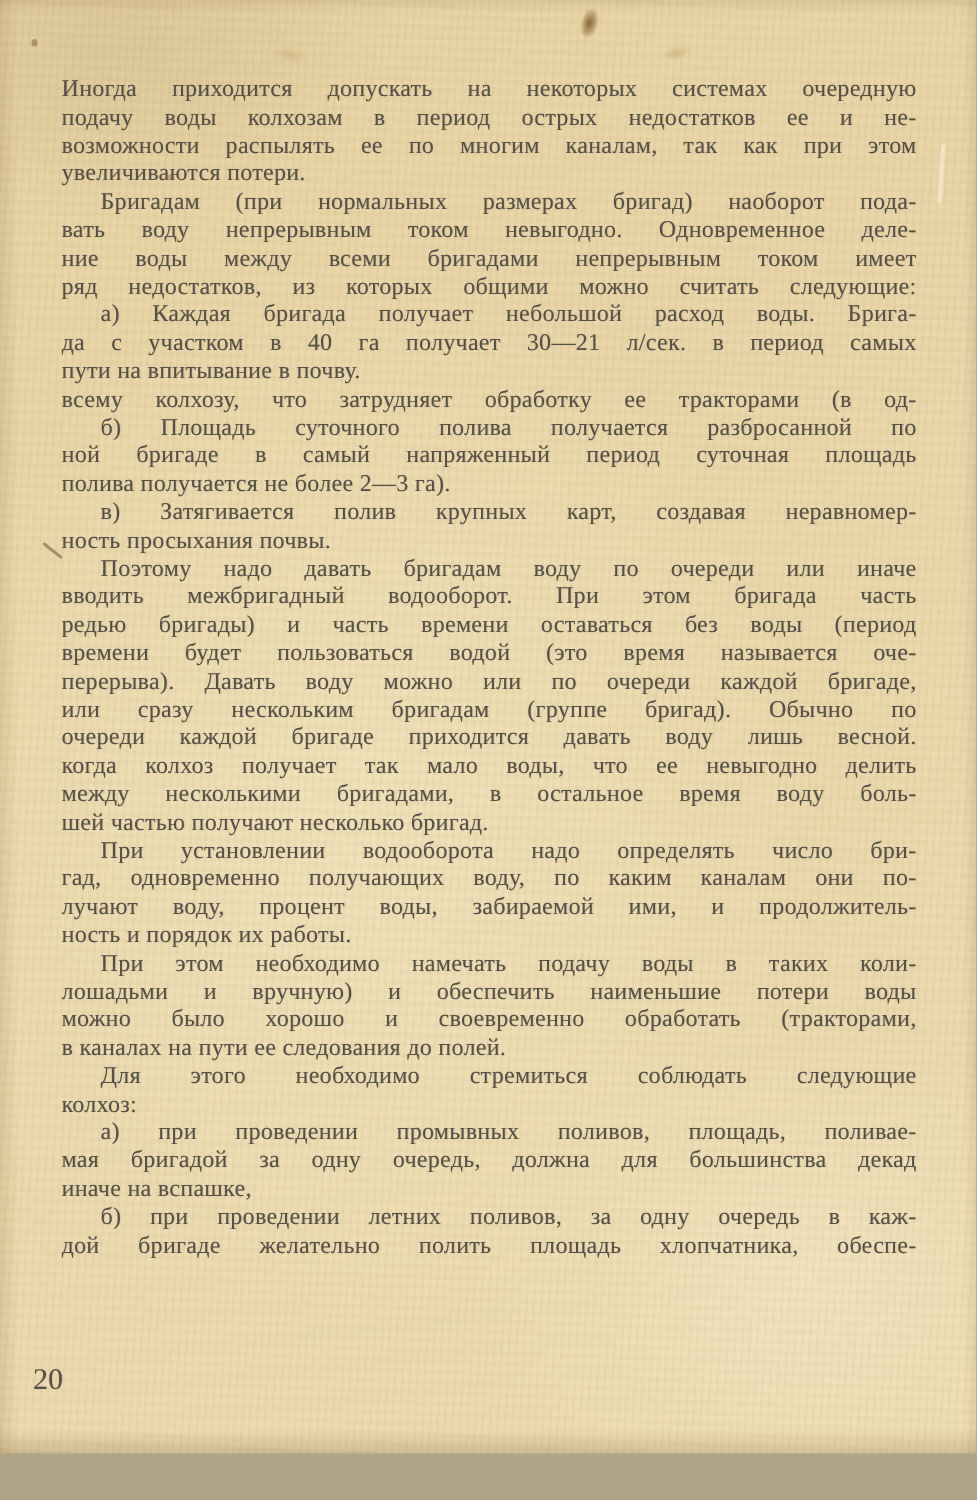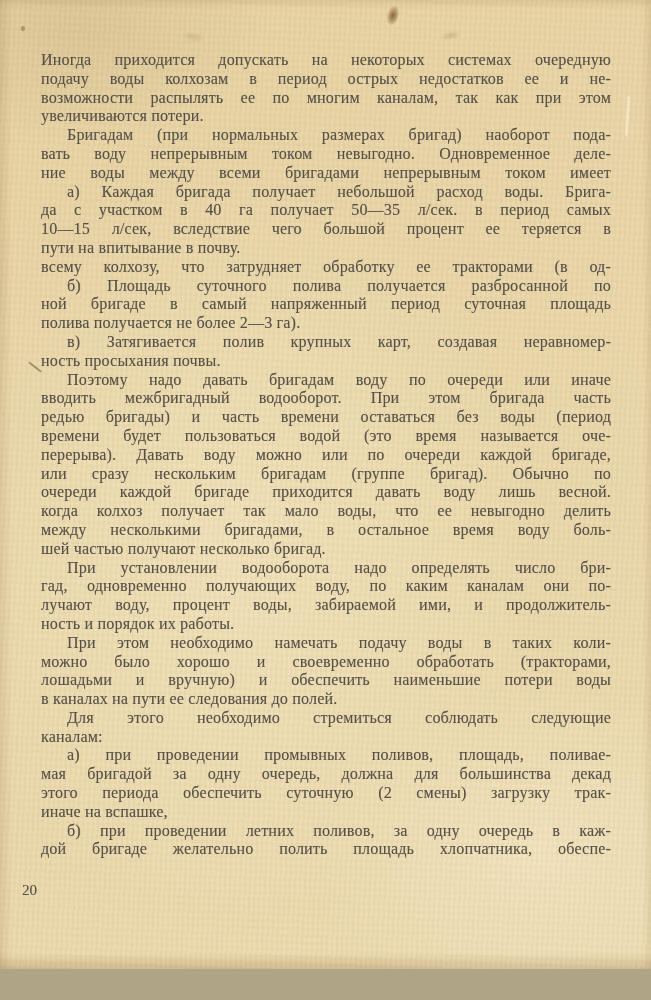--- a/index.html
+++ b/index.html
@@ -25,21 +25,21 @@
   .textblock{position:absolute;left:41px;top:51px;width:570px;}
   .line{
     font-size:16px;line-height:18.8px;height:18.8px;overflow:hidden;
     color:#565148;letter-spacing:0.2px;
     text-align:justify;text-align-last:justify;
     text-shadow:0.3px 0.3px 0.6px rgba(95,88,78,0.35);
   }
   .line.final{text-align-last:left;}
   .line.indent{text-indent:26px;}
   .pagenum{
-    position:absolute;left:22px;top:881px;font-size:15px;line-height:18.8px;
+    position:absolute;left:22px;top:911px;font-size:20px;line-height:18.8px;
     color:#565148;text-shadow:0.3px 0.3px 0.6px rgba(95,88,78,0.35);
   }
   .mark{position:absolute;pointer-events:none;}
   .stain-main{left:387px;top:5px;width:12px;height:21px;border-radius:50%;
     background:radial-gradient(closest-side, rgba(122,84,35,0.85), rgba(122,84,35,0.35) 65%, rgba(122,84,35,0) 100%);
     transform:rotate(14deg);}
   .stain-smudge-right{left:440px;top:31px;width:22px;height:9px;border-radius:50%;
     background:radial-gradient(closest-side, rgba(155,118,60,0.28), rgba(155,118,60,0) 100%);transform:rotate(-12deg);}
   .stain-smudge-left{left:182px;top:32px;width:24px;height:10px;border-radius:50%;
     background:radial-gradient(closest-side, rgba(155,118,60,0.22), rgba(155,118,60,0) 100%);transform:rotate(8deg);}
@@ -65,23 +65,23 @@
   <div class="mark scratch-b"></div>
 
   <main class="textblock" id="textblock">
       <div class="line">Иногда приходится допускать на некоторых системах очередную</div>
       <div class="line">подачу воды колхозам в период острых недостатков ее и не-</div>
       <div class="line">возможности распылять ее по многим каналам, так как при этом</div>
       <div class="line final">увеличиваются потери.</div>
       <div class="line indent">Бригадам (при нормальных размерах бригад) наоборот пода-</div>
       <div class="line">вать воду непрерывным током невыгодно. Одновременное деле-</div>
       <div class="line">ние воды между всеми бригадами непрерывным током имеет</div>
+      <div class="line">ряд недостатков, из которых общими можно считать следующие:</div>
       <div class="line indent">а) Каждая бригада получает небольшой расход воды. Брига-</div>
-      <div class="line">да с участком в 40 га получает 50—35 л/сек. в период самых</div>
-      <div class="line">10—15 л/сек, вследствие чего большой процент ее теряется в</div>
+      <div class="line">да с участком в 40 га получает 30—21 л/сек. в период самых</div>
       <div class="line final">пути на впитывание в почву.</div>
       <div class="line">всему колхозу, что затрудняет обработку ее тракторами (в од-</div>
       <div class="line indent">б) Площадь суточного полива получается разбросанной по</div>
       <div class="line">ной бригаде в самый напряженный период суточная площадь</div>
       <div class="line final">полива получается не более 2—3 га).</div>
       <div class="line indent">в) Затягивается полив крупных карт, создавая неравномер-</div>
       <div class="line final">ность просыхания почвы.</div>
       <div class="line indent">Поэтому надо давать бригадам воду по очереди или иначе</div>
       <div class="line">вводить межбригадный водооборот. При этом бригада часть</div>
       <div class="line">редью бригады) и часть времени оставаться без воды (период</div>
@@ -90,27 +90,26 @@
       <div class="line">или сразу нескольким бригадам (группе бригад). Обычно по</div>
       <div class="line">очереди каждой бригаде приходится давать воду лишь весной.</div>
       <div class="line">когда колхоз получает так мало воды, что ее невыгодно делить</div>
       <div class="line">между несколькими бригадами, в остальное время воду боль-</div>
       <div class="line final">шей частью получают несколько бригад.</div>
       <div class="line indent">При установлении водооборота надо определять число бри-</div>
       <div class="line">гад, одновременно получающих воду, по каким каналам они по-</div>
       <div class="line">лучают воду, процент воды, забираемой ими, и продолжитель-</div>
       <div class="line final">ность и порядок их работы.</div>
       <div class="line indent">При этом необходимо намечать подачу воды в таких коли-</div>
+      <div class="line">лошадьми и вручную) и обеспечить наименьшие потери воды</div>
       <div class="line">можно было хорошо и своевременно обработать (тракторами,</div>
-      <div class="line">лошадьми и вручную) и обеспечить наименьшие потери воды</div>
       <div class="line final">в каналах на пути ее следования до полей.</div>
       <div class="line indent">Для этого необходимо стремиться соблюдать следующие</div>
-      <div class="line final">каналам:</div>
+      <div class="line final">колхоз:</div>
       <div class="line indent">а) при проведении промывных поливов, площадь, поливае-</div>
       <div class="line">мая бригадой за одну очередь, должна для большинства декад</div>
-      <div class="line">этого периода обеспечить суточную (2 смены) загрузку трак-</div>
       <div class="line final">иначе на вспашке,</div>
       <div class="line indent">б) при проведении летних поливов, за одну очередь в каж-</div>
       <div class="line">дой бригаде желательно полить площадь хлопчатника, обеспе-</div>
     </main>
 
   <div class="pagenum">20</div>
 </div>
 
 </body></html>

